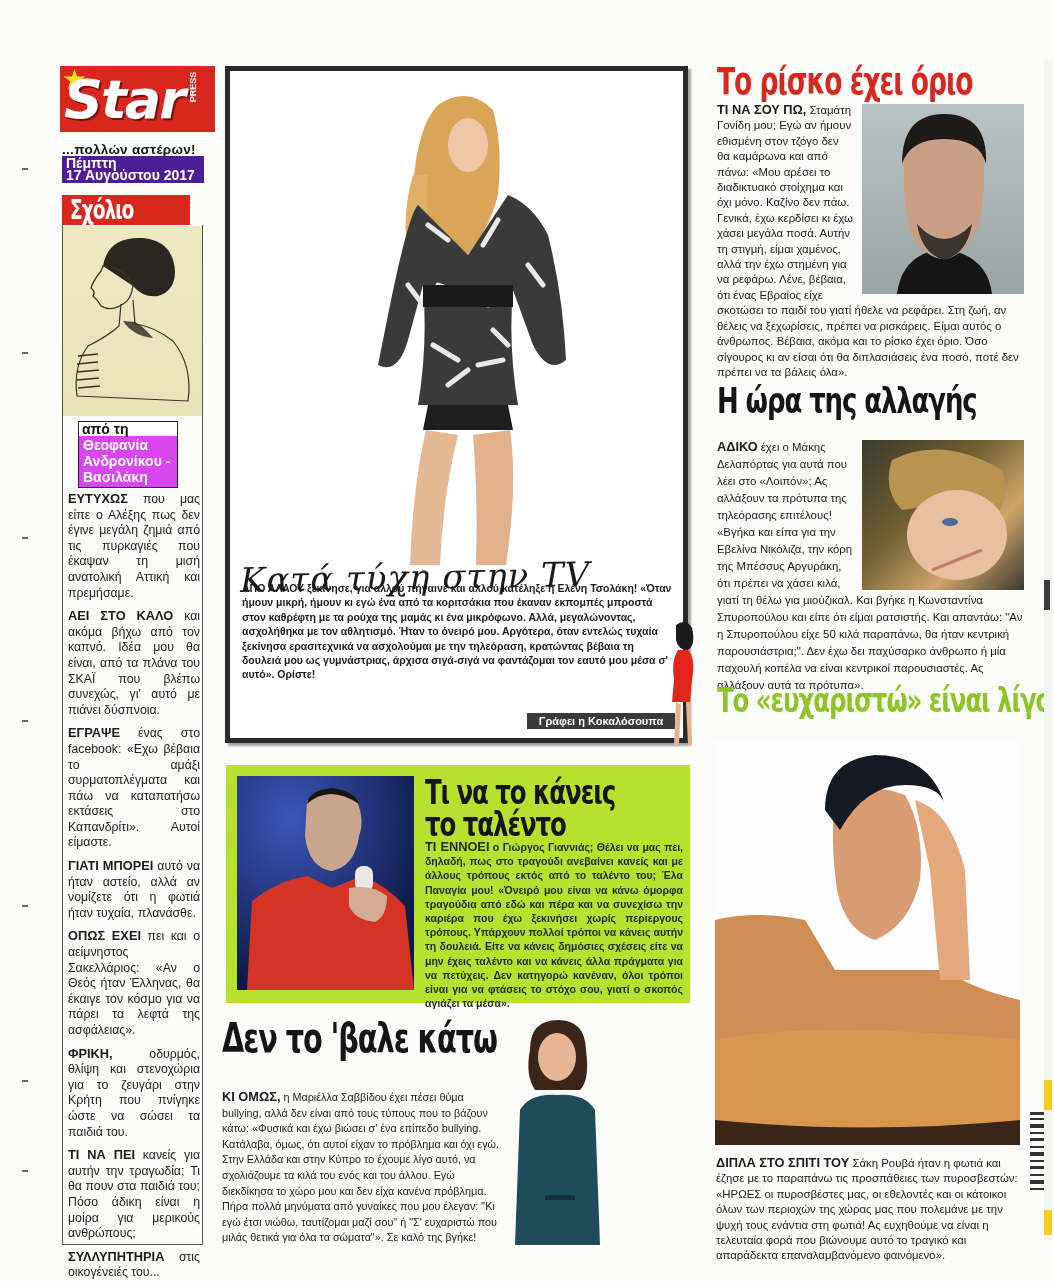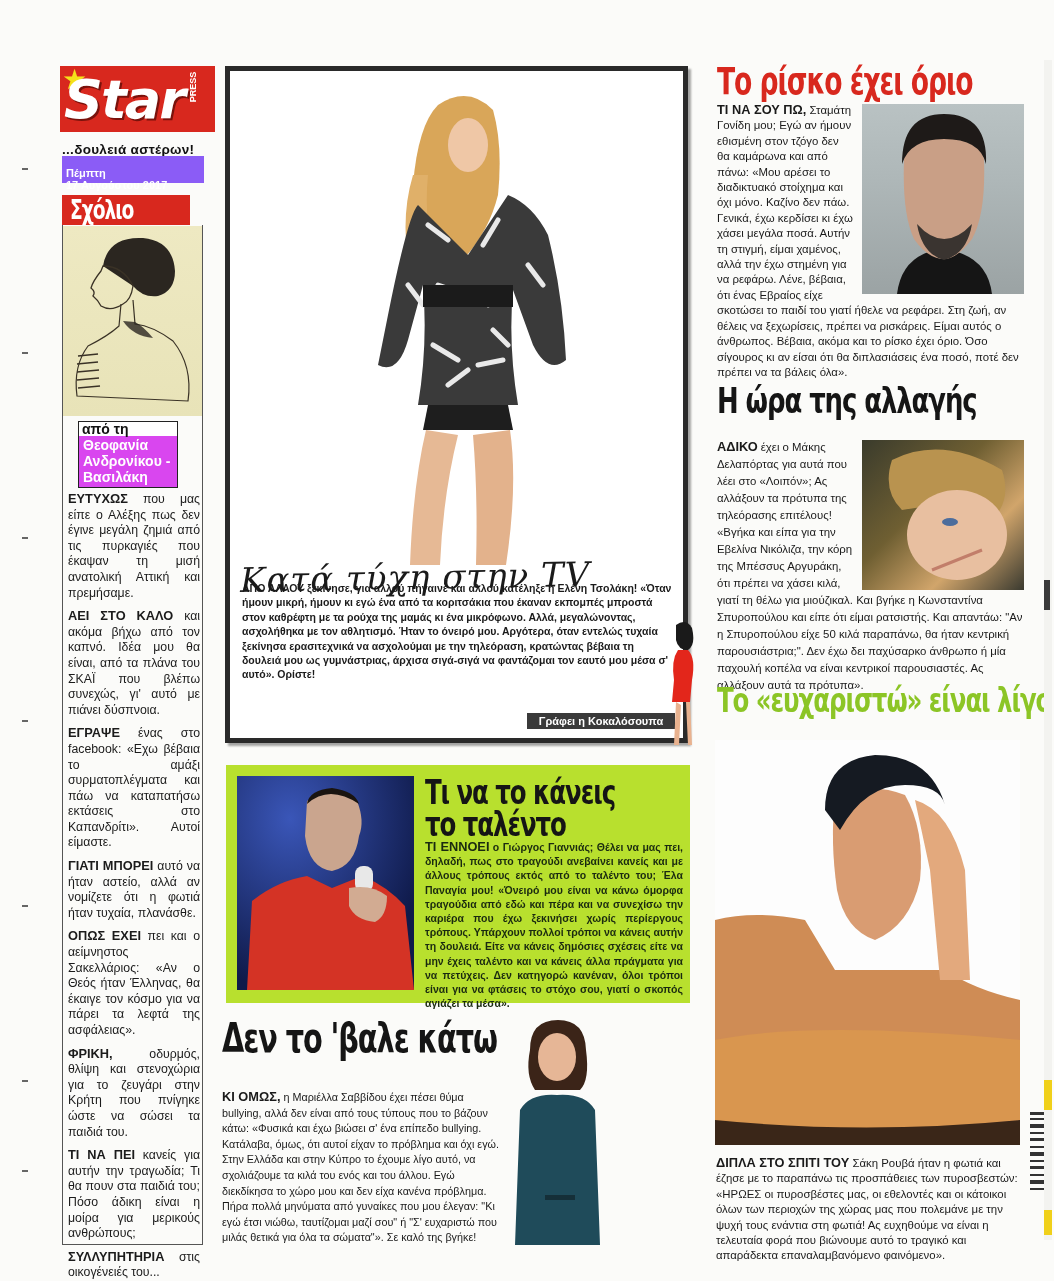--- a/index.html
+++ b/index.html
@@ -8,21 +8,21 @@
 
   .abs { position: absolute; }
   .headline { font-family: "DejaVu Sans", "Liberation Sans", sans-serif; font-weight: 900; letter-spacing: -1.5px; transform: scaleX(0.72); transform-origin: left center; white-space: nowrap; }
 
   
   .logo-box { left: 60px; top: 66px; width: 155px; height: 66px; background: #d8281e; }
   .logo-text { position: absolute; left: 4px; top: 2px; font-family: "DejaVu Sans", sans-serif; font-weight: 900; font-style: italic; font-size: 54px; color: #fff; letter-spacing: -2px; text-shadow: 2px 2px 0 #7a120c; }
   .logo-star { position: absolute; left: 2px; top: 0px; font-size: 28px; color: #f5e11a; line-height: 1; }
   .logo-press { position: absolute; right: 6px; top: 16px; font-size: 9px; font-weight: 900; color: #fff; transform: rotate(-90deg); transform-origin: center; }
   .tagline { left: 62px; top: 142px; font-size: 13.5px; font-weight: 700; color: #111; letter-spacing: 0.3px; }
-  .date-box { left: 62px; top: 156px; width: 142px; height: 27px; background: #8b5cf6; color: #fff; font-size: 11px; font-weight: 700; padding: 12px 4px; line-height: 11.5px; }
+  .date-box { left: 62px; top: 156px; width: 142px; height: 27px; background: #4c1d95; color: #fff; font-size: 14px; font-weight: 700; padding: 2px 4px; line-height: 11.5px; }
   .scholio-box { left: 62px; top: 195px; width: 128px; height: 30px; background: #d8281e; }
   .scholio-text { position: absolute; left: 8px; top: 0px; color: #fff; font-size: 26px; line-height: 30px; }
   .side-column-frame { left: 62px; top: 225px; width: 141px; height: 1020px; border-left: 1px solid #555; border-right: 1px solid #555; border-bottom: 1px solid #555; }
   .sketch { left: 63px; top: 226px; width: 139px; height: 190px; background: linear-gradient(180deg, #eee9c2 0%, #e8e3b8 100%); overflow: hidden; }
   .byline-box { left: 78px; top: 421px; width: 100px; background: #fff; border: 1px solid #222; }
   .byline-top { font-size: 14px; font-weight: 700; color: #111; padding: 0 3px; line-height: 14px; }
   .byline-name { background: #d946ef; color: #fff; font-size: 14px; font-weight: 700; line-height: 16px; padding: 1px 4px 2px; }
   .side-text { left: 68px; width: 132px; font-size: 12.3px; line-height: 15.6px; text-align: justify; }
   .side-text p { margin-bottom: 7px; }
   .lead { font-weight: 700; font-size: 12.8px; }
@@ -66,21 +66,21 @@
   .scan-dash { width: 6px; height: 2px; background: #666; }
 </style>
 </head>
 <body>
 
 <div class="abs logo-box">
   <span class="logo-star">★</span>
   <span class="logo-text">Star</span>
   <span class="logo-press">PRESS</span>
 </div>
-<div class="abs tagline">...δουλειά αστέρων!</div>
+<div class="abs tagline">...πολλών αστέρων!</div>
 <div class="abs date-box">
   <div>Πέμπτη</div>
   <div>17 Αυγούστου 2017</div>
 </div>
 <div class="abs scholio-box">
   <span class="scholio-text headline">Σχόλιο</span>
 </div>
 <div class="abs side-column-frame"></div>
 <div class="abs sketch">
   <svg width="139" height="190" viewBox="0 0 139 190">

